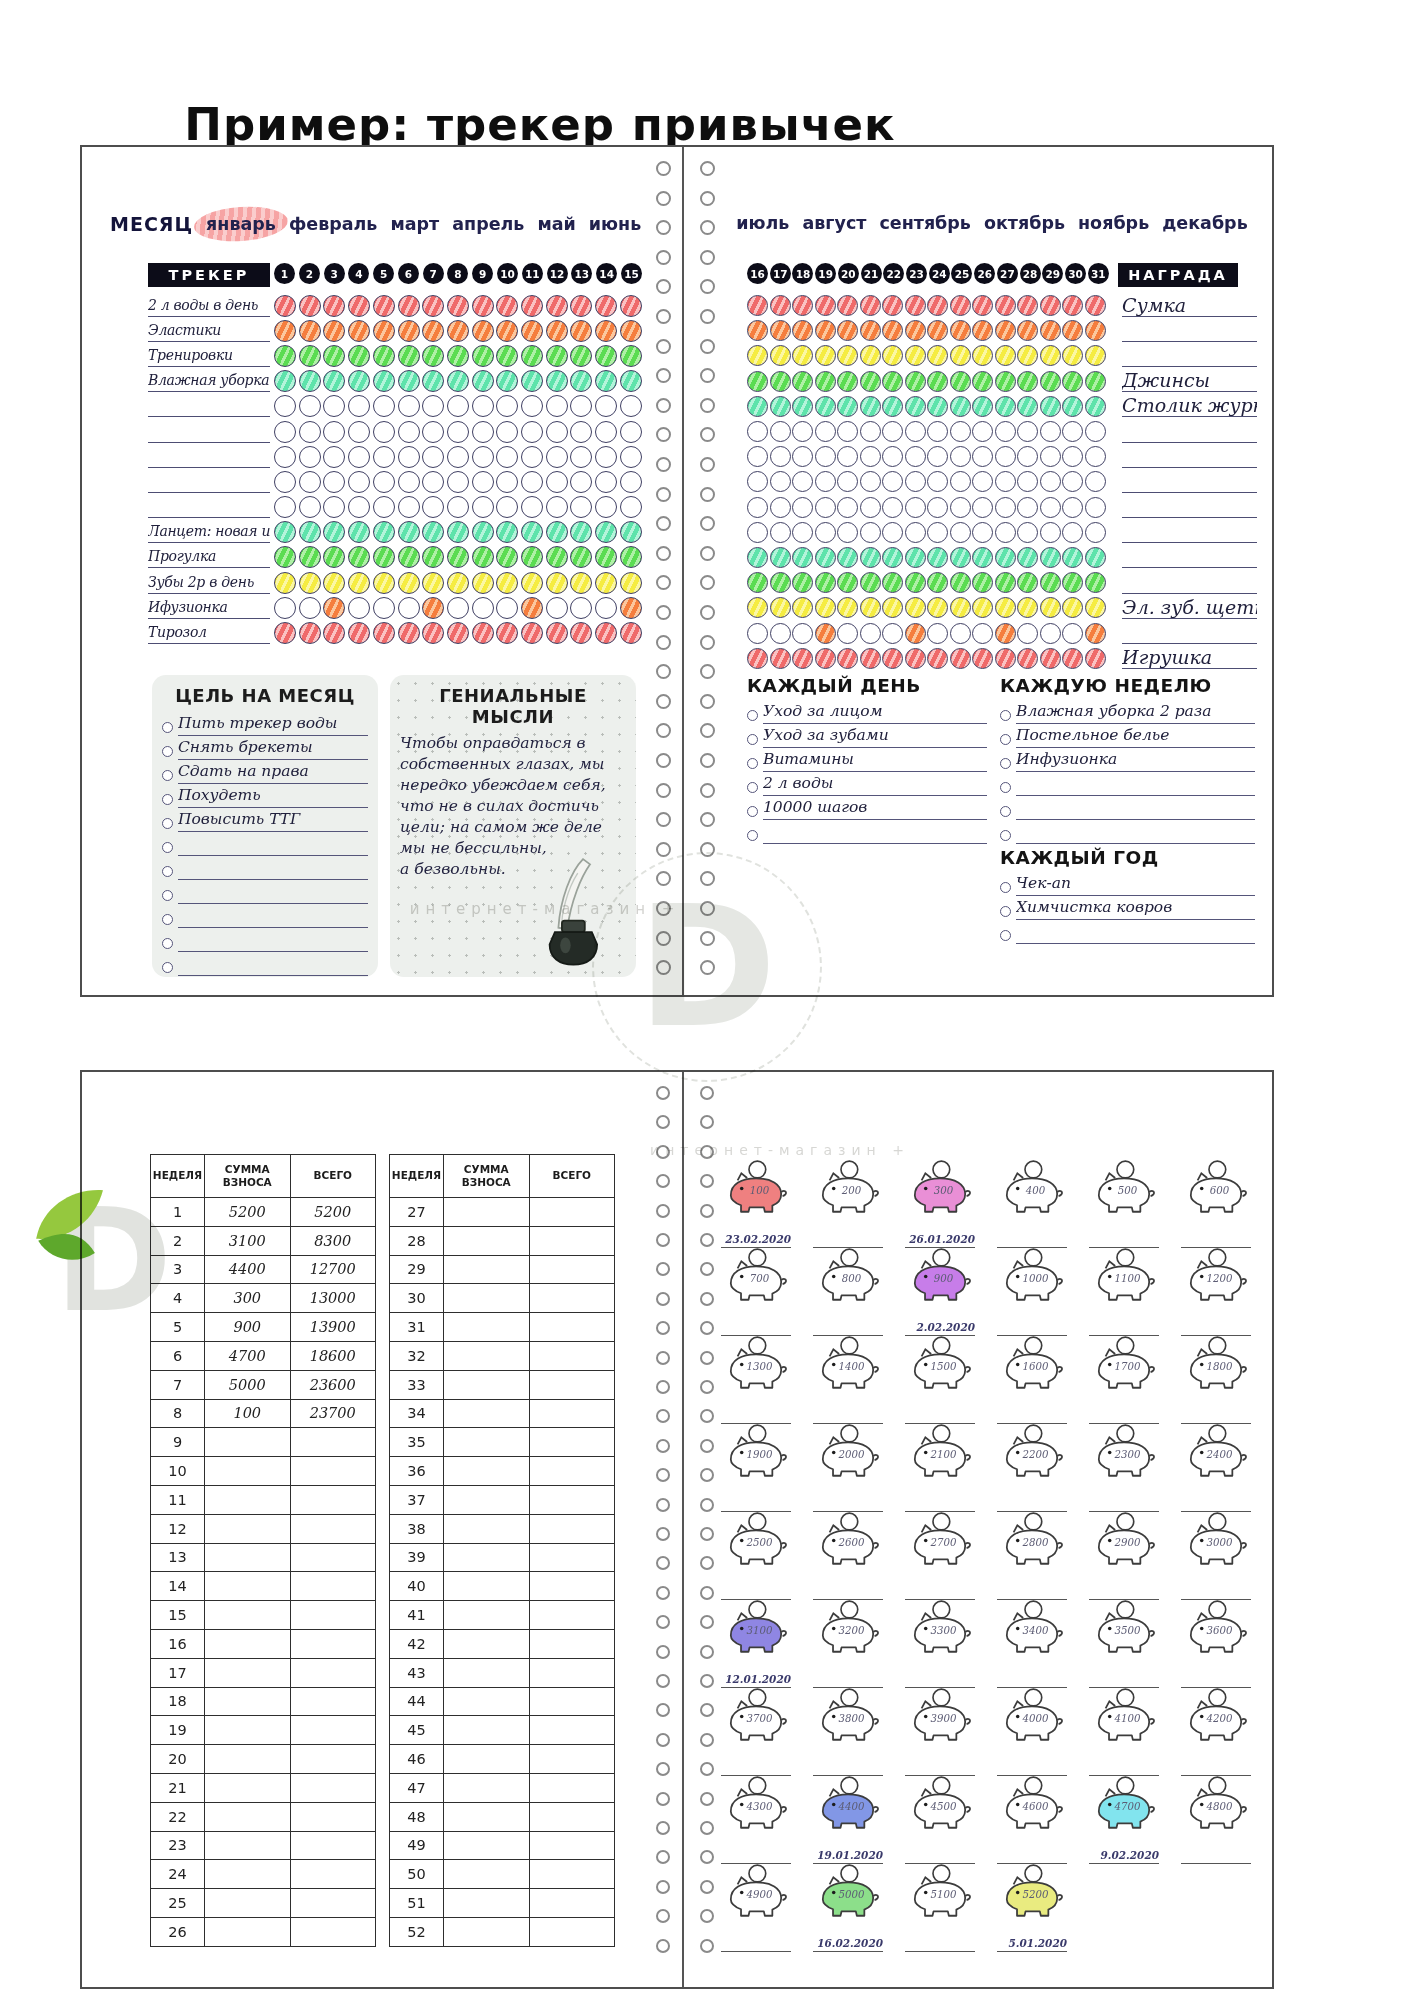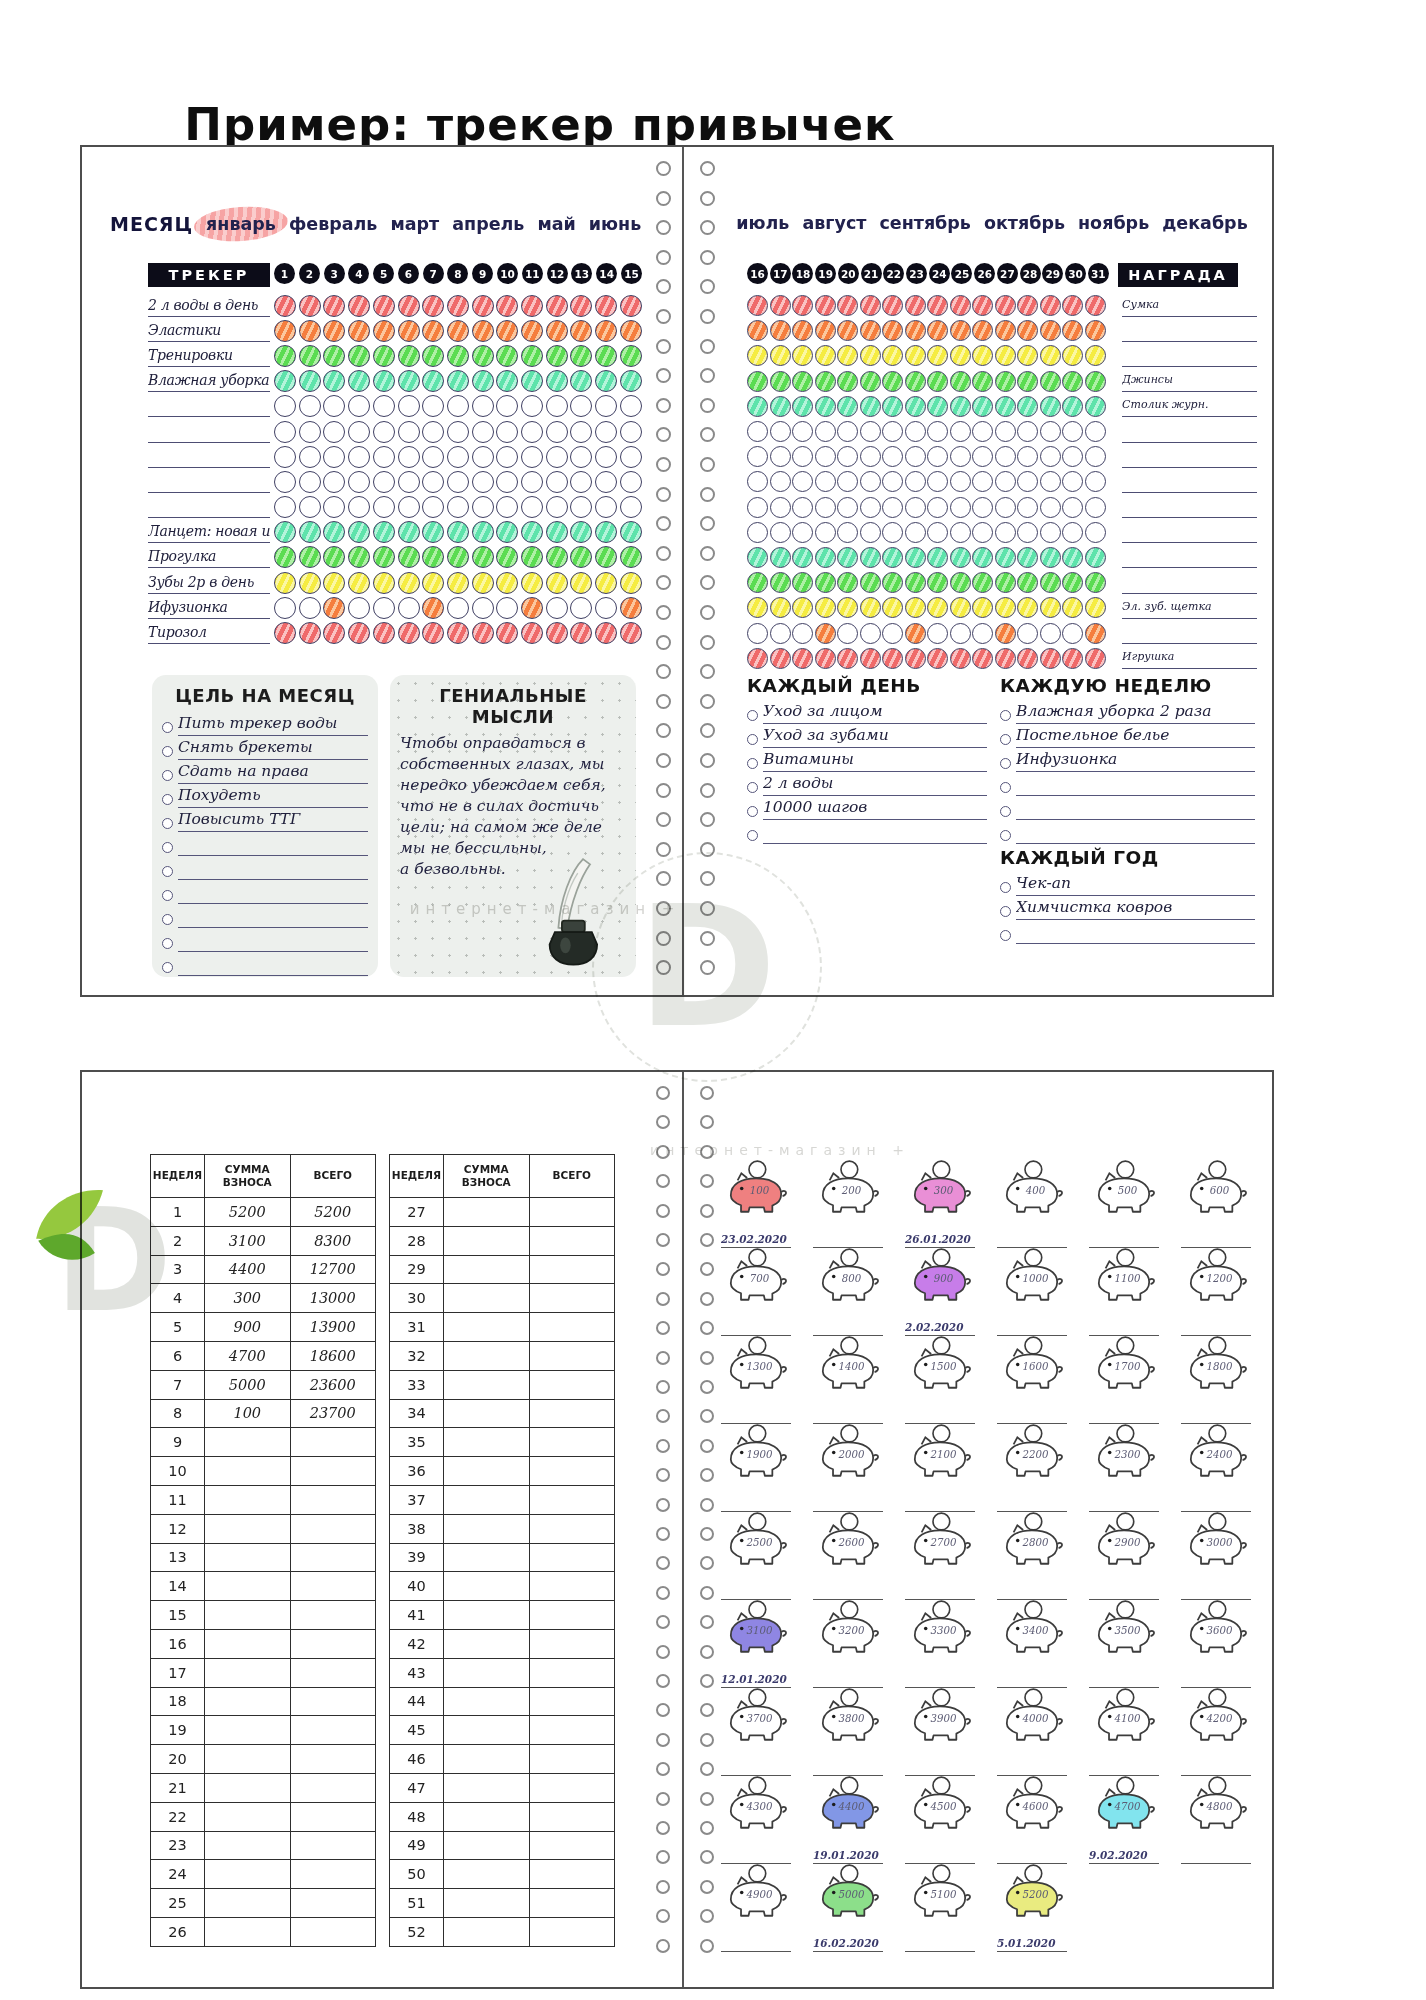--- a/index.html
+++ b/index.html
@@ -46,21 +46,21 @@
   #rows-left{left:66px;width:494px;}
   #rows-right{left:665px;width:510px;}
   .trow{height:25.2px;display:flex;align-items:center;}
   .hw{font-family:"DejaVu Serif",serif;font-style:italic;color:#20203c;}
   .rlabel{width:122px;font-size:14px;border-bottom:1.5px solid #4d4d73;height:21px;
       line-height:20px;white-space:nowrap;overflow:hidden;letter-spacing:-0.3px;}
   .circ{display:flex;justify-content:space-between;margin-left:4px;}
   .c15{width:368px;} .c16{width:362px;margin-left:0;}
   .cell{width:22px;height:22px;border-radius:50%;border:1.6px solid #3f3f63;background:#fff;box-sizing:border-box;}
   .c16 .cell{width:21px;height:21px;}
-  .reward{width:136px;margin-left:16px;font-size:11px;border-bottom:1.5px solid #4d4d73;
+  .reward{width:136px;margin-left:16px;font-size:19px;border-bottom:1.5px solid #4d4d73;
       height:21px;line-height:20px;white-space:nowrap;overflow:hidden;}
 
   
   .panel{position:absolute;top:528px;height:302px;background:#edf0ed;border-radius:14px;box-sizing:border-box;padding:6px 10px;}
   #goal-panel{left:70px;width:226px;}
   #quote-panel{left:308px;width:246px;
       background-image:radial-gradient(#b9bdb9 1.1px,transparent 1.3px);background-size:17px 17px;}
   .panel-title{text-align:center;font-weight:bold;font-size:18px;color:#1c1c1c;margin:4px 0 6px 0;letter-spacing:0.5px;}
   .litem{display:flex;align-items:flex-end;height:24px;}
   .dot{width:11px;height:11px;border-radius:50%;border:1.6px solid #55557a;background:#fff;
@@ -91,21 +91,21 @@
   
   #pigs{position:absolute;left:628px;top:88px;width:552px;display:grid;
         grid-template-columns:repeat(6,92px);grid-auto-rows:88px;justify-items:center;}
   .pig-cell{display:flex;flex-direction:column;align-items:center;}
   .pigsvg{width:72px;height:58px;display:block;}
   .coin{fill:#fff;stroke:#3c3c3c;stroke-width:2.4;}
   .pbody{fill:#fff;stroke:#3c3c3c;stroke-width:2.6;stroke-linejoin:round;}
   .pear,.ptail{fill:none;stroke:#3c3c3c;stroke-width:2.6;}
   .peye{fill:#1d1d1d;}
   .pval{font-family:"DejaVu Serif",serif;font-style:italic;font-size:15px;fill:#5c5c74;text-anchor:middle;}
-  .pdate{width:70px;border-bottom:1.6px solid #555;text-align:left;height:15px;line-height:14px;
+  .pdate{width:70px;border-bottom:1.6px solid #555;text-align:right;height:15px;line-height:14px;
       font-family:"DejaVu Serif",serif;font-style:italic;font-weight:bold;font-size:10.5px;color:#3a3a6b;margin-top:15px;}
 
   
   .wm{position:absolute;pointer-events:none;mix-blend-mode:multiply;z-index:6;}
   .wm-brand{left:316px;top:830px;font-weight:bold;font-size:62px;letter-spacing:12px;color:#d7d7d4;}
   .wm-tag{left:322px;top:900px;width:446px;text-align:center;font-size:15px;letter-spacing:6px;color:#d2d2cf;}
   .wm-tag2{left:560px;top:1142px;width:440px;text-align:center;font-size:14px;letter-spacing:6px;color:#d7d7d4;}
   .wm-d{left:592px;top:852px;width:226px;height:226px;border:2.5px dashed #e0e2de;border-radius:50%;
         display:flex;align-items:center;justify-content:center;}
   .wm-d span{font-weight:bold;font-size:168px;color:#e5e7e3;font-family:"DejaVu Sans",sans-serif;}

